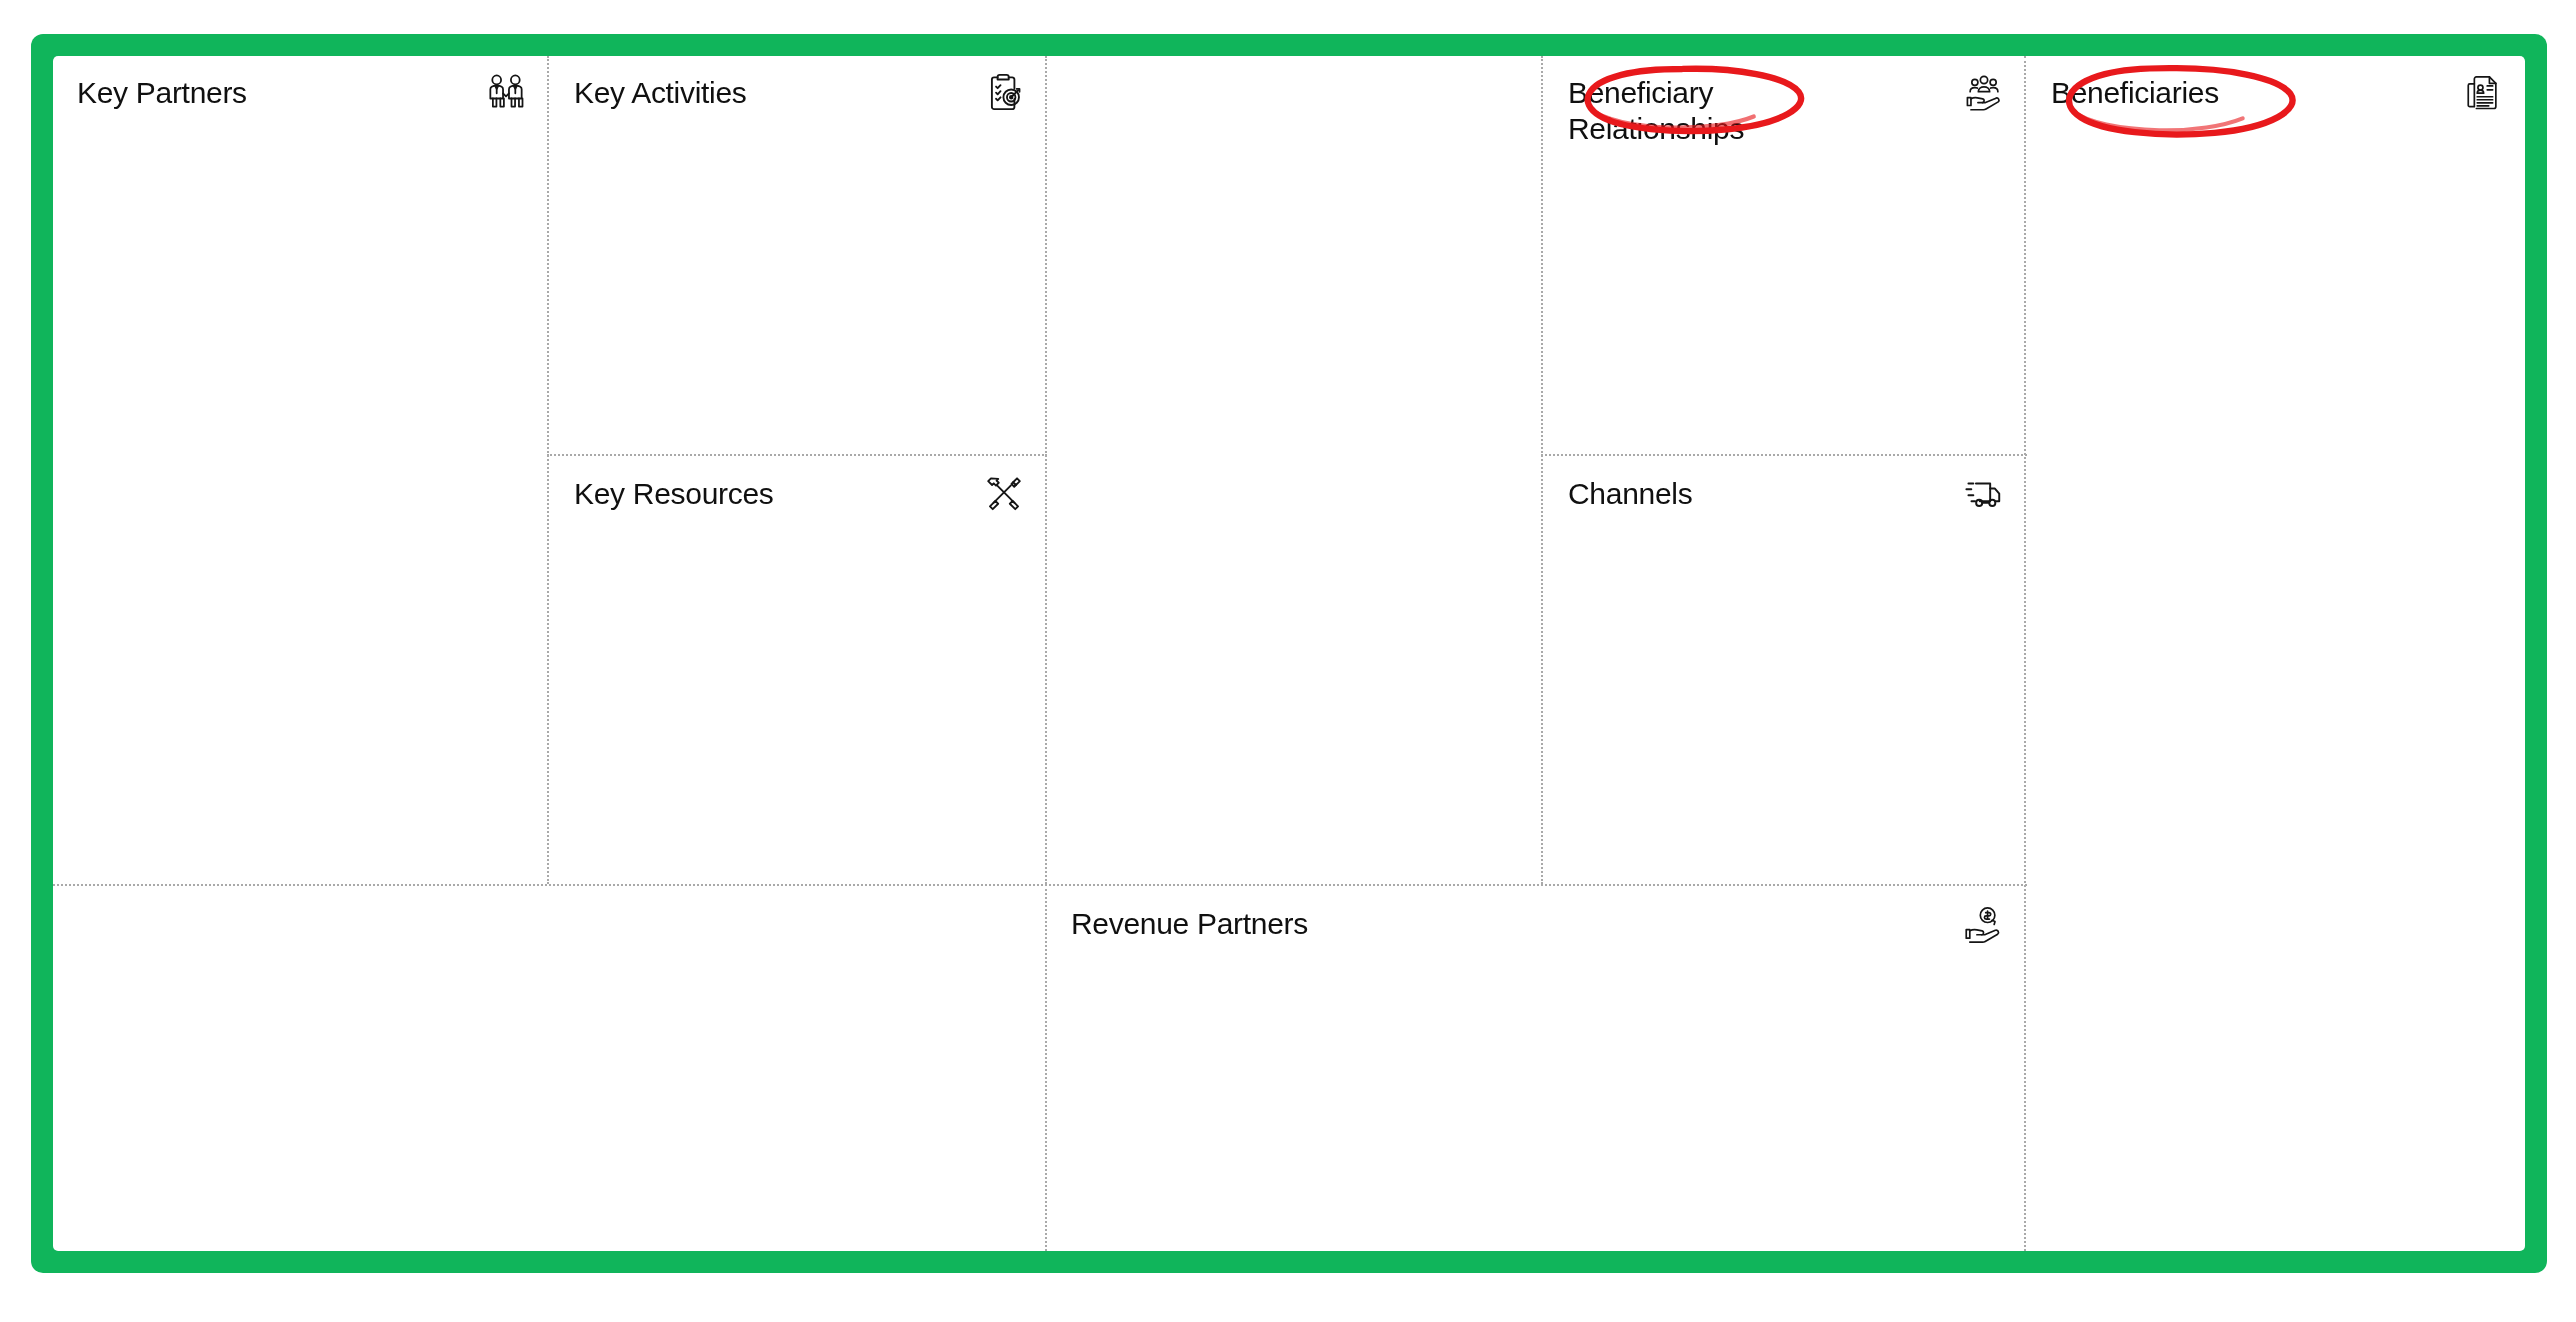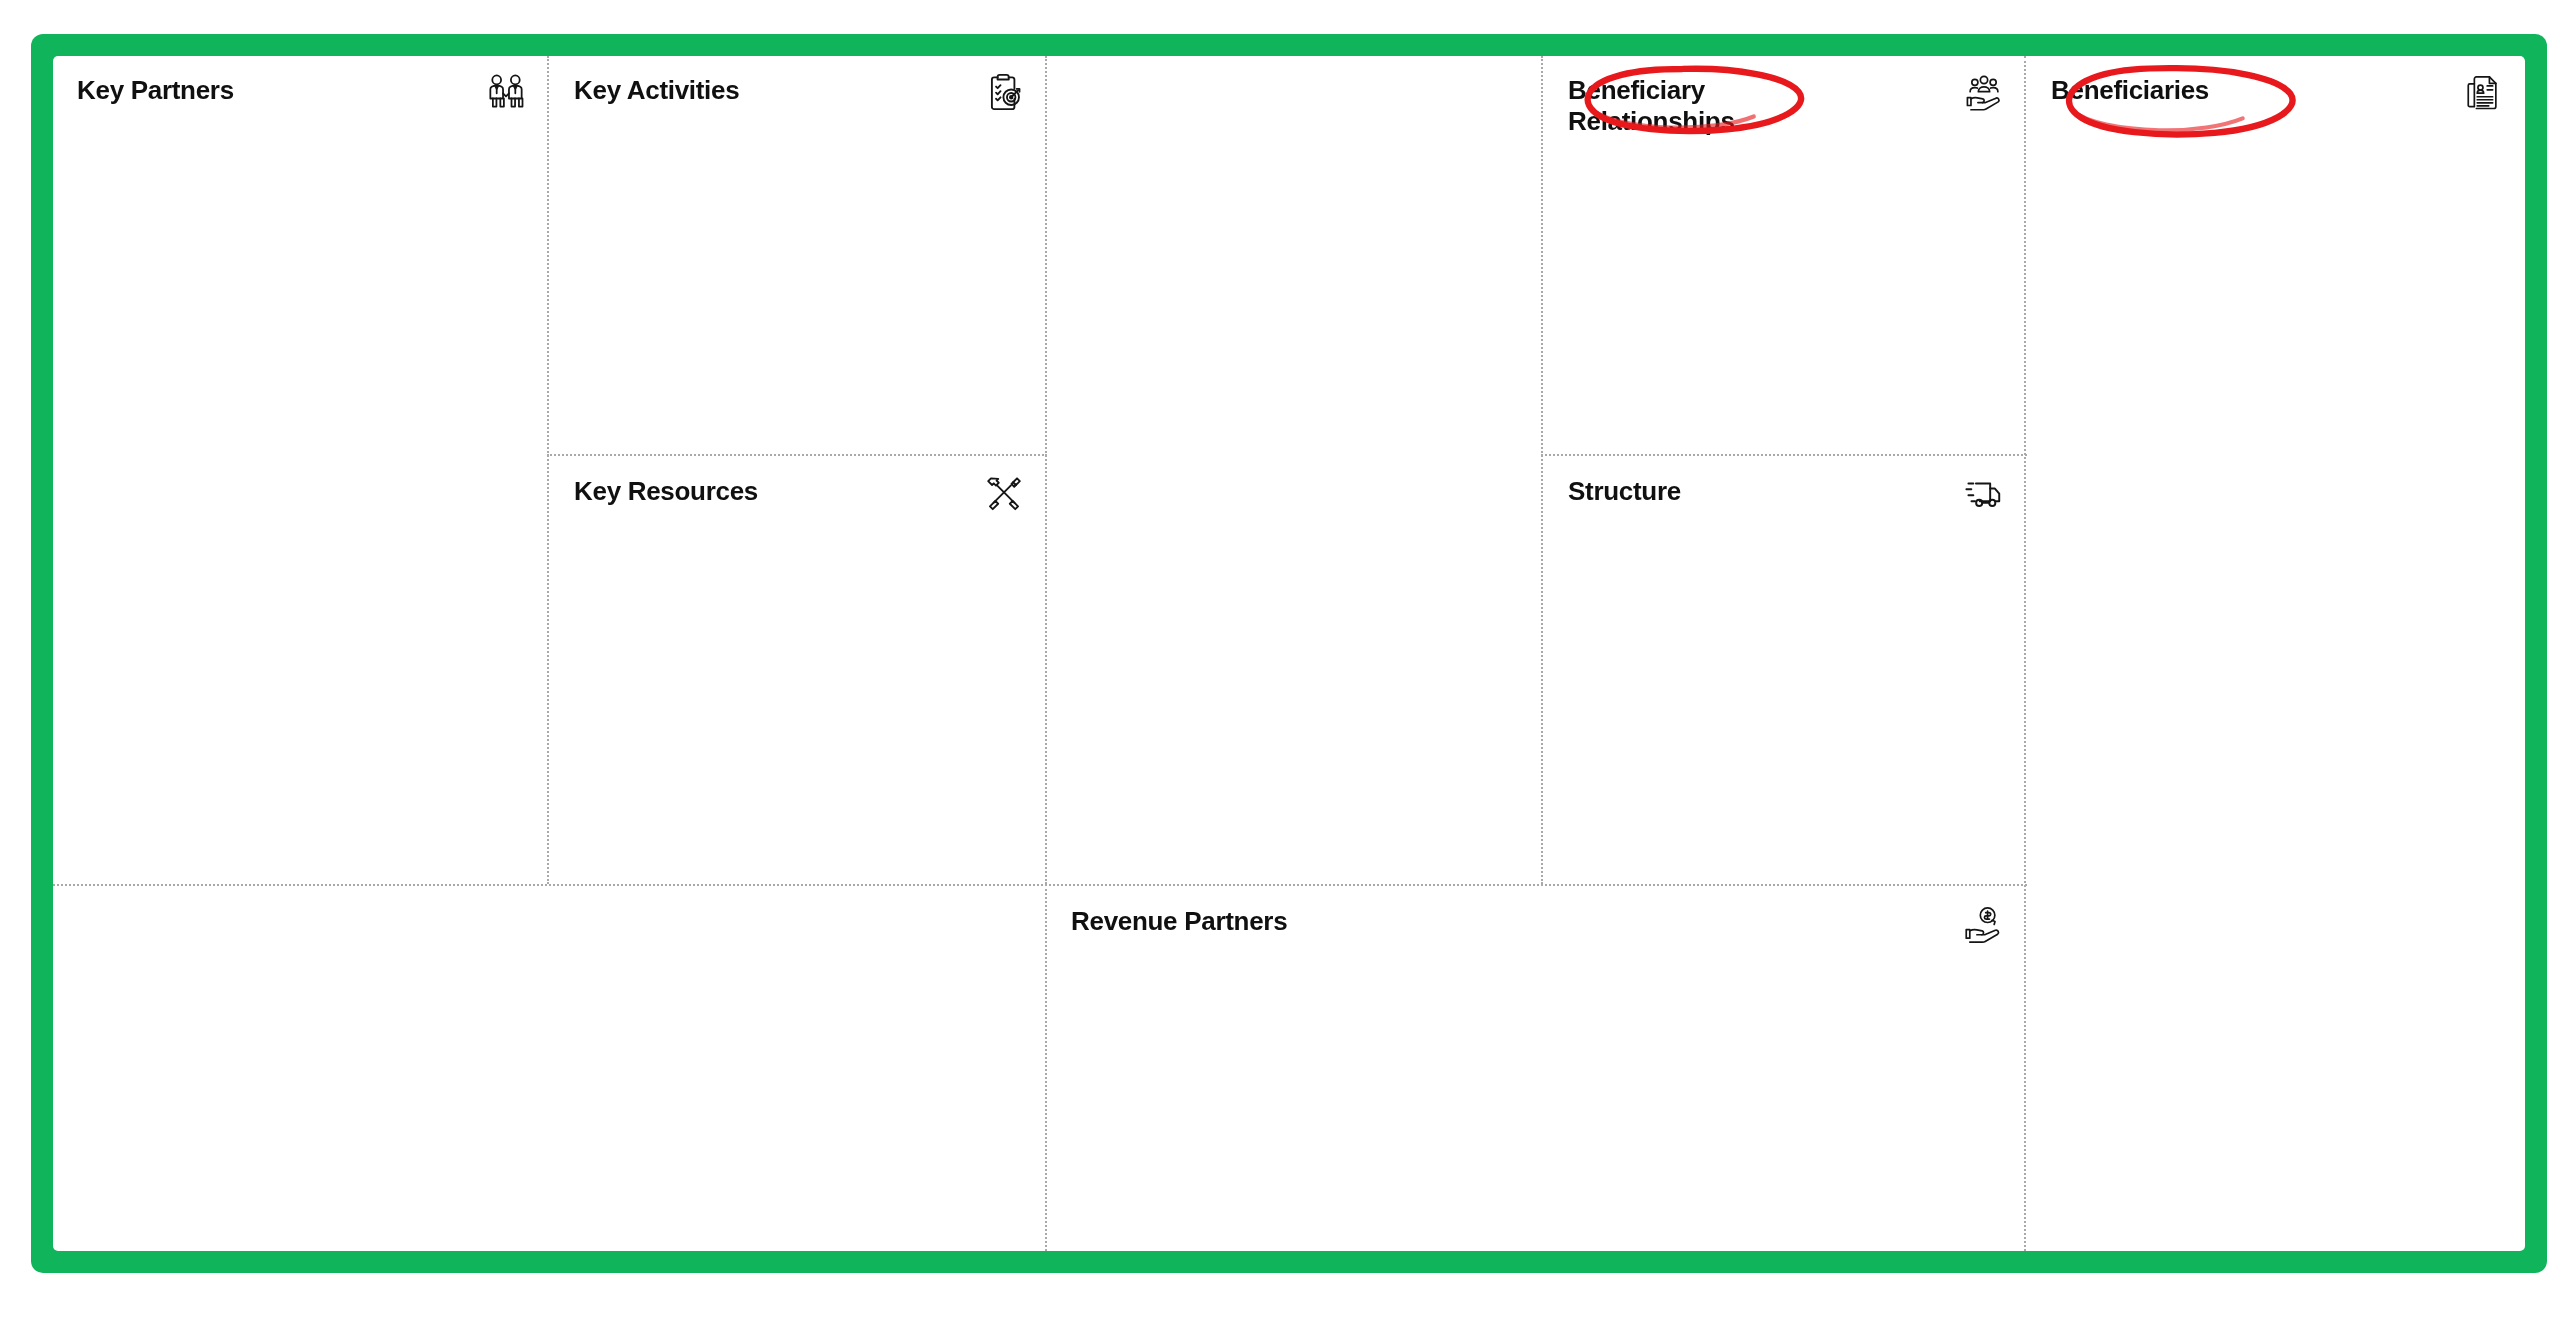--- a/index.html
+++ b/index.html
@@ -53,22 +53,22 @@
     left: 24px;
     right: 18.7px;
     top: 18.7px;
     display: flex;
     align-items: flex-start;
     justify-content: space-between;
     gap: 8.5px;
   }
 
   .cell-title {
-    font-size: 26px;
-    font-weight: bold;
+    font-size: 30px;
+    font-weight: normal;
     line-height: 1.22;
     letter-spacing: -0.3px;
     color: #101010;
     white-space: pre-line;
     max-width: 74%;
     position: relative;
     z-index: 3;
   }
 
   .cell-icon {
@@ -219,21 +219,21 @@
 
     <div class="annotation" style="left:1500px; top:6.8px; width:264px; height:73px;">
       <svg width="264" height="73" viewBox="0 0 310 86" fill="none" stroke="#e8191c" stroke-linecap="round" stroke-linejoin="round">
         <path d="M152 7C215 5 275 16 289 34c13 17-20 38-84 44C142 84 78 77 54 62 30 47 37 25 80 14 99 9 124 7 152 7z" stroke-width="7.5"></path>
         <path d="M44 54c14 13 52 21 96 22 38 1 74-4 96-13" stroke-width="5" opacity="0.62"></path>
       </svg>
     </div>
 
     <div class="cell" style="left:1491px; top:401px; width:481px; height:428px;">
       <div class="cell-head">
-        <div class="cell-title">Structure</div>
+        <div class="cell-title">Channels</div>
         <div class="cell-icon">
           <svg width="44" height="44" viewBox="0 0 52 52" fill="none" stroke="#151515" stroke-width="2.3" stroke-linecap="round" stroke-linejoin="round">
             <path d="M16.5 13.5h16.8v21H21"></path>
             <path d="M33.3 19.6h5.6l5.1 6.1v8.8h-4.3"></path>
             <circle cx="20.3" cy="36.5" r="3.6"></circle>
             <circle cx="35.8" cy="36.5" r="3.6"></circle>
             <path d="M32.2 36.5h-8.3"></path>
             <path d="M13.4 13.5H7.6M11 20.5H5.2M13.4 27.5H7.6M15.4 34.5h-4.2"></path>
           </svg>
         </div>

